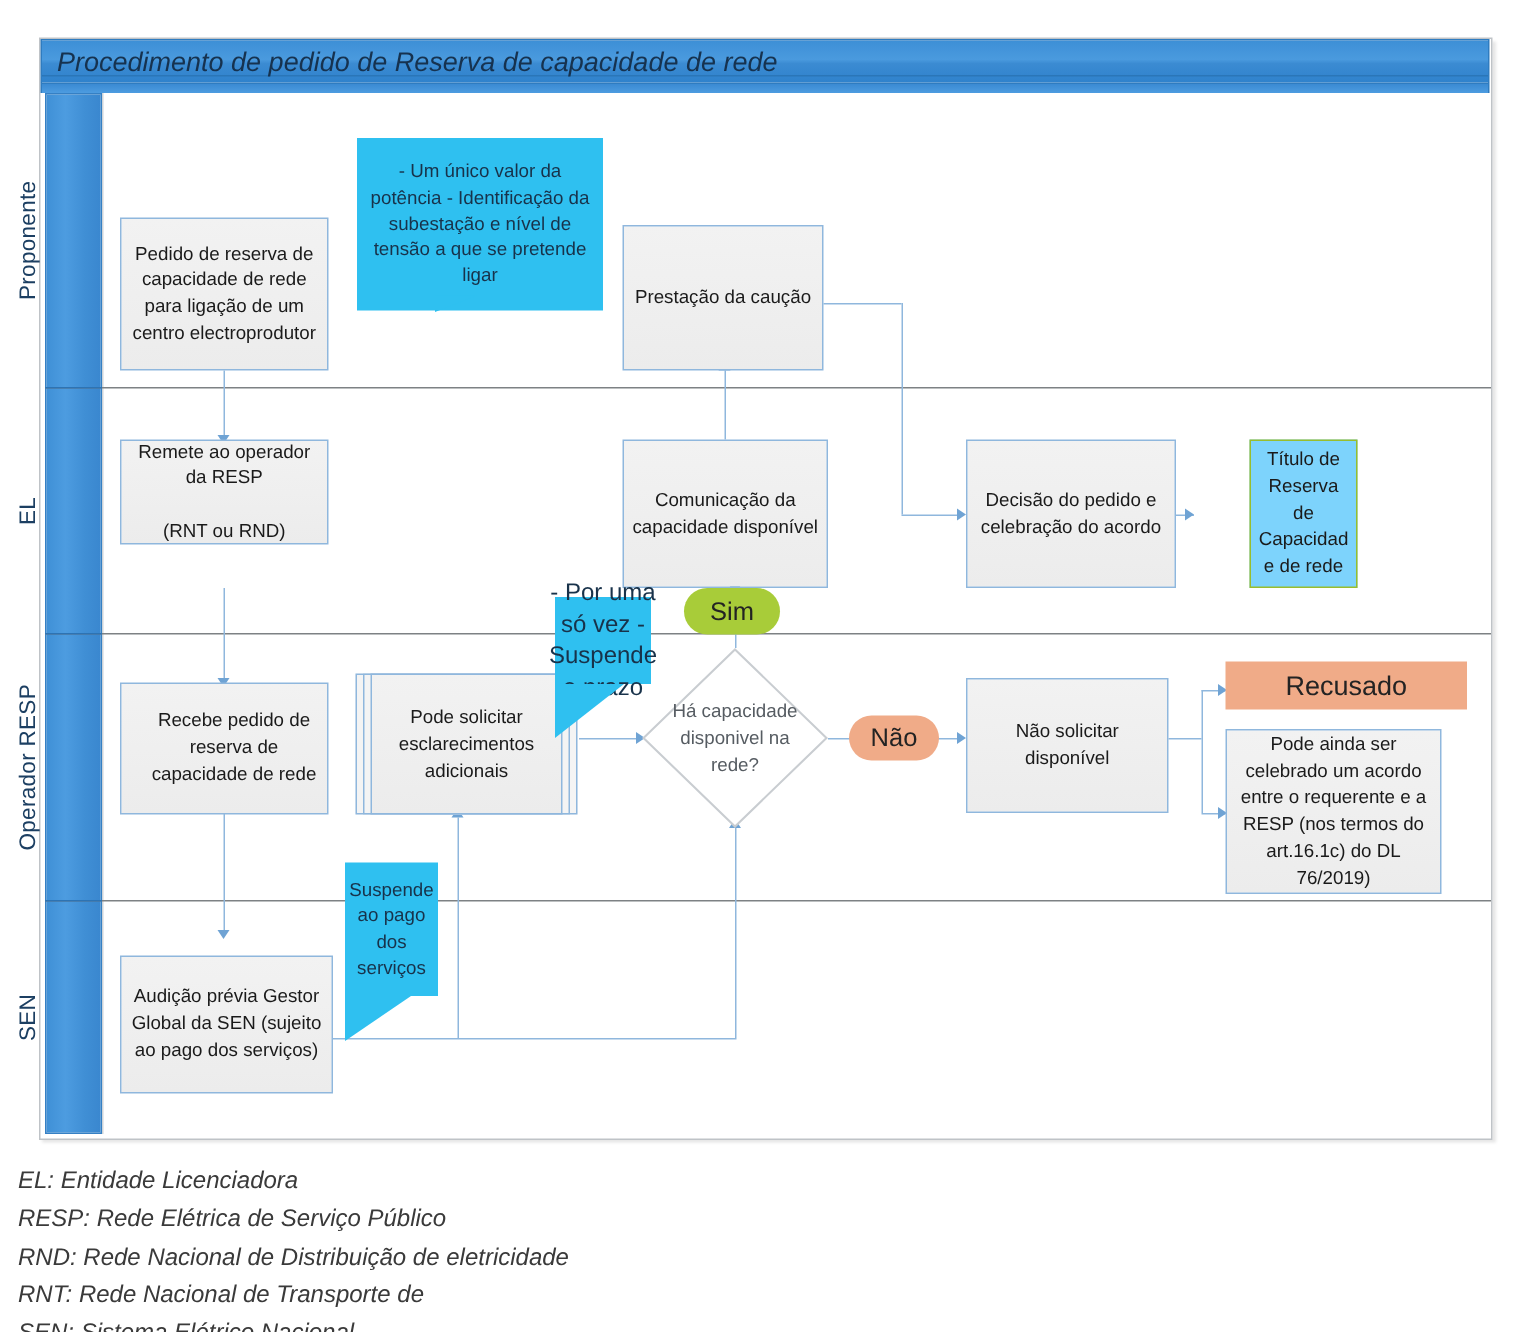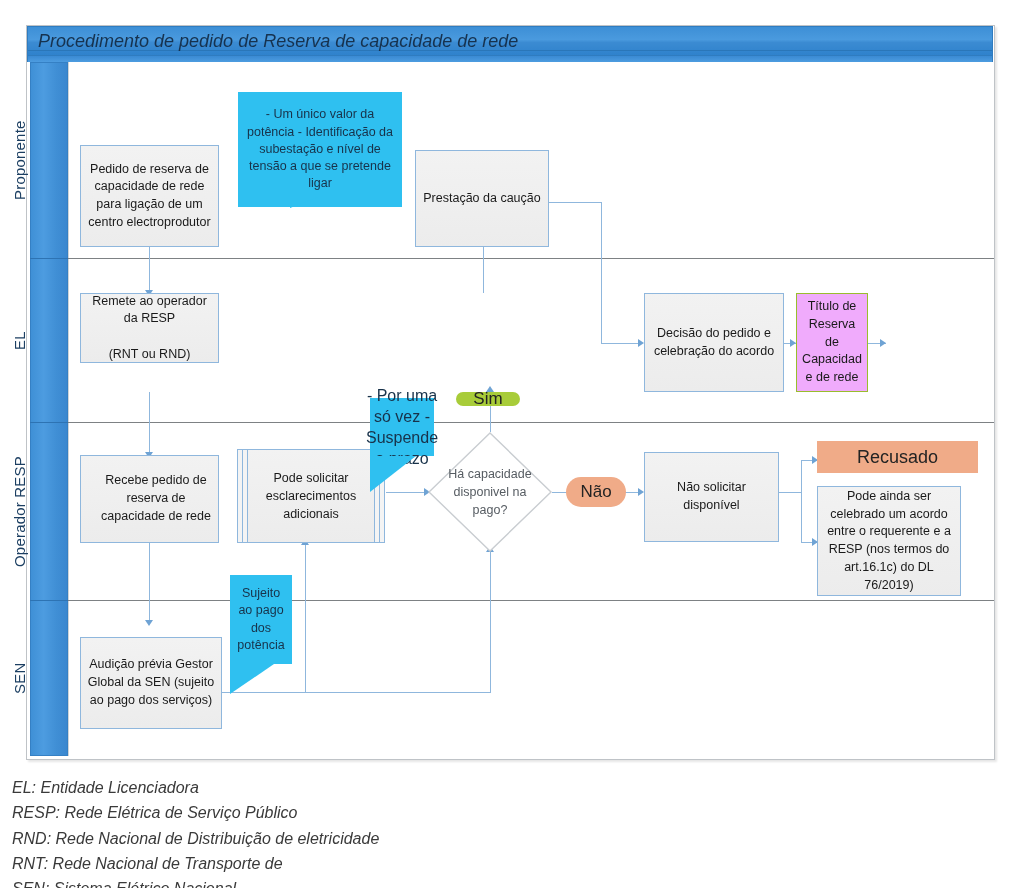--- a/index.html
+++ b/index.html
@@ -81,21 +81,21 @@
   .stack .s2{left:5px;width:calc(100% - 10px);}
   .stack .s3{
     position:absolute;left:10px;top:0;width:calc(100% - 20px);height:100%;
     border:1px solid #8fb7dd;box-sizing:border-box;
     background:linear-gradient(to bottom,#f2f2f2,#ececec);
     display:flex;align-items:center;justify-content:center;text-align:center;
     font-size:12.5px;line-height:1.45;color:#1a1a1a;padding:2px 4px;
   }
 
   
-  .box.green{background:#f0abfc;border-color:#99bd2d;}
+  .box.green{background:#7dd3fc;border-color:#99bd2d;margin-left:37px;}
   .pill{
     position:absolute;box-sizing:border-box;
     display:flex;align-items:center;justify-content:center;
     text-align:center;font-size:17px;color:#232323;
   }
   .pill.green{background:#a8cc39;border-radius:16px;}
   .pill.orange{background:#f0ab88;border-radius:16px;}
   .rect-orange{
     position:absolute;box-sizing:border-box;background:#f0ab88;
     display:flex;align-items:center;justify-content:center;
@@ -233,31 +233,34 @@
   <div class="callout-tail" style="left:290px;top:197px;border-left:0 solid transparent;border-right:28px solid transparent;border-top:11px solid #2fc0f0;"></div>
 
   <div class="box" style="left:80px;top:293px;width:139px;height:70px;">
     <span>
       <span>Remete ao operador</span><br>
       <span>da RESP</span><br><br>
       <span>(RNT ou RND)</span>
     </span>
   </div>
 
+  <div class="box" style="left:415px;top:293px;width:137px;height:99px;">
+    <span>Comunicação da capacidade disponível</span>
+  </div>
 
   <div class="box" style="left:644px;top:293px;width:140px;height:99px;">
     <span>Decisão do pedido e celebração do acordo</span>
   </div>
 
   <div class="box green" style="left:796px;top:293px;width:72px;height:99px;">
     <span>Título de Reserva de Capacidad e de rede</span>
   </div>
 
 
-  <div class="pill green" style="left:456px;top:392px;width:64px;height:14px;">
+  <div class="pill green" style="left:456px;top:392px;width:64px;height:31px;">
     <span>Sim</span>
   </div>
 
   <div class="box" style="left:80px;top:455px;width:139px;height:88px;padding-left:18px;">
     <span>Recebe pedido de reserva de capacidade de rede</span>
   </div>
 
   <div class="stack" style="left:237px;top:449px;width:148px;height:94px;">
     <div class="s1"></div>
     <div class="s2"></div>
@@ -269,21 +272,21 @@
   <div class="callout small" style="left:370px;top:398px;width:64px;height:58px;">
     <span>- Por uma só vez - Suspende o prazo</span>
   </div>
   <div class="callout-tail" style="left:370px;top:456px;border-left:0 solid transparent;border-right:46px solid transparent;border-top:36px solid #2fc0f0;"></div>
 
   <div class="diamond-wrap" style="left:428px;top:432px;width:124px;height:120px;">
     <svg class="diamond" viewBox="0 0 124 120" preserveAspectRatio="none">
       <polygon points="62,1 123,60 62,119 1,60" fill="#ffffff" stroke="#c9cdd1" stroke-width="1.4"></polygon>
     </svg>
     <div class="diamond-label">
-      <span>Há capacidade disponivel na pago?</span>
+      <span>Há capacidade disponivel na rede?</span>
     </div>
   </div>
 
   <div class="pill orange" style="left:566px;top:477px;width:60px;height:30px;">
     <span>Não</span>
   </div>
 
   <div class="box" style="left:644px;top:452px;width:135px;height:90px;">
     <span>Não solicitar disponível</span>
   </div>
@@ -294,21 +297,21 @@
 
   <div class="box" style="left:817px;top:486px;width:144px;height:110px;">
     <span>Pode ainda ser celebrado um acordo entre o requerente e a RESP (nos termos do art.16.1c) do DL 76/2019)</span>
   </div>
 
   <div class="box" style="left:80px;top:637px;width:142px;height:92px;">
     <span>Audição prévia Gestor Global da SEN (sujeito ao pago dos serviços)</span>
   </div>
 
   <div class="callout" style="left:230px;top:575px;width:62px;height:89px;">
-    <span>Sujeito ao pago dos potência</span>
+    <span>Suspende ao pago dos serviços</span>
   </div>
   <div class="callout-tail" style="left:230px;top:664px;border-left:0 solid transparent;border-right:44px solid transparent;border-top:30px solid #2fc0f0;"></div>
 
   <div class="legend">
     <div>EL: Entidade Licenciadora</div>
     <div>RESP: Rede Elétrica de Serviço Público</div>
     <div>RND: Rede Nacional de Distribuição de eletricidade</div>
     <div>RNT: Rede Nacional de Transporte de</div>
     <div>SEN: Sistema Elétrico Nacional</div>
   </div>

